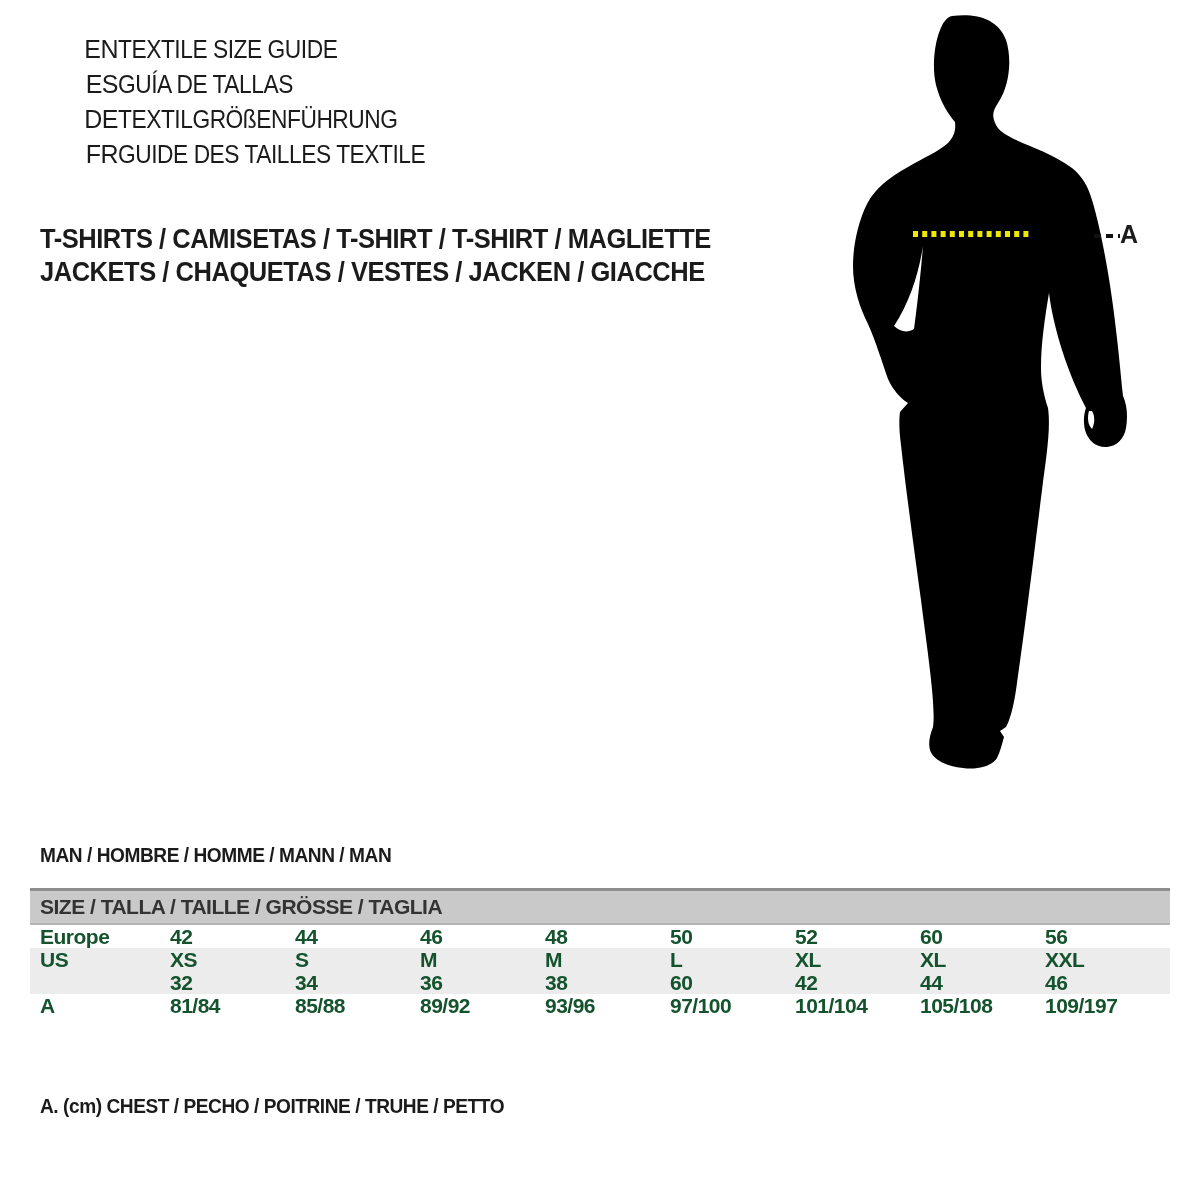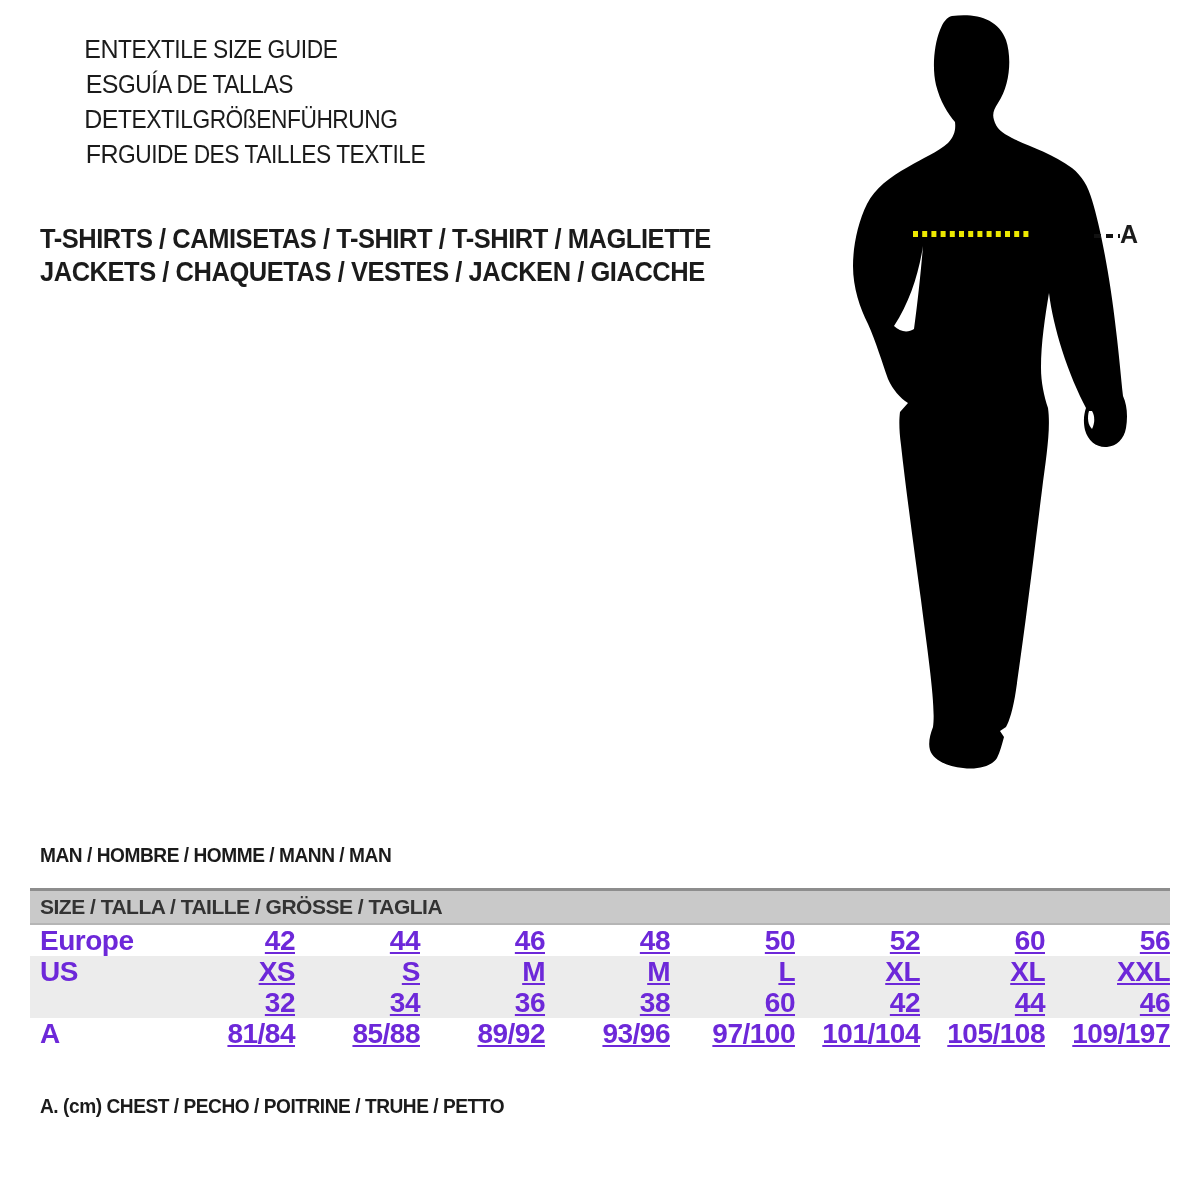--- a/index.html
+++ b/index.html
@@ -22,26 +22,26 @@
   
   .size-table{position:absolute;left:30px;top:888px;width:1140px;}
   .size-table-header{
     box-sizing:border-box;height:37px;background:#c9c9c9;
     border-top:3px solid #8d8d8d;border-bottom:2px solid #b5b5b5;
     display:flex;align-items:center;padding-left:10px;
     font-size:21px;font-weight:bold;color:#333333;letter-spacing:-0.5px;
   }
   .size-row{
     display:grid;grid-template-columns:140px repeat(8,1fr);
-    height:31px;align-items:center;
-    font-size:28px;font-weight:bold;letter-spacing:-0.5px;color:#6d28d9;
+    height:23px;align-items:center;
+    font-size:21px;font-weight:bold;letter-spacing:-0.5px;color:#14532d;
   }
   .size-row.shaded{background:#ececec;}
   .row-label{padding-left:10px;text-align:left;}
-  .cell{text-align:right;text-decoration:underline;}
+  .cell{text-align:left;}
   
   .footnote{position:absolute;left:40px;top:1094px;font-size:21px;font-weight:bold;letter-spacing:-0.5px;}
 </style>
 </head>
 <body>
 
 <div class="lang-block">
   <div class="lang-row">
     <span class="lang-code">EN</span>
     <span class="lang-label sx">TEXTILE SIZE GUIDE</span>

